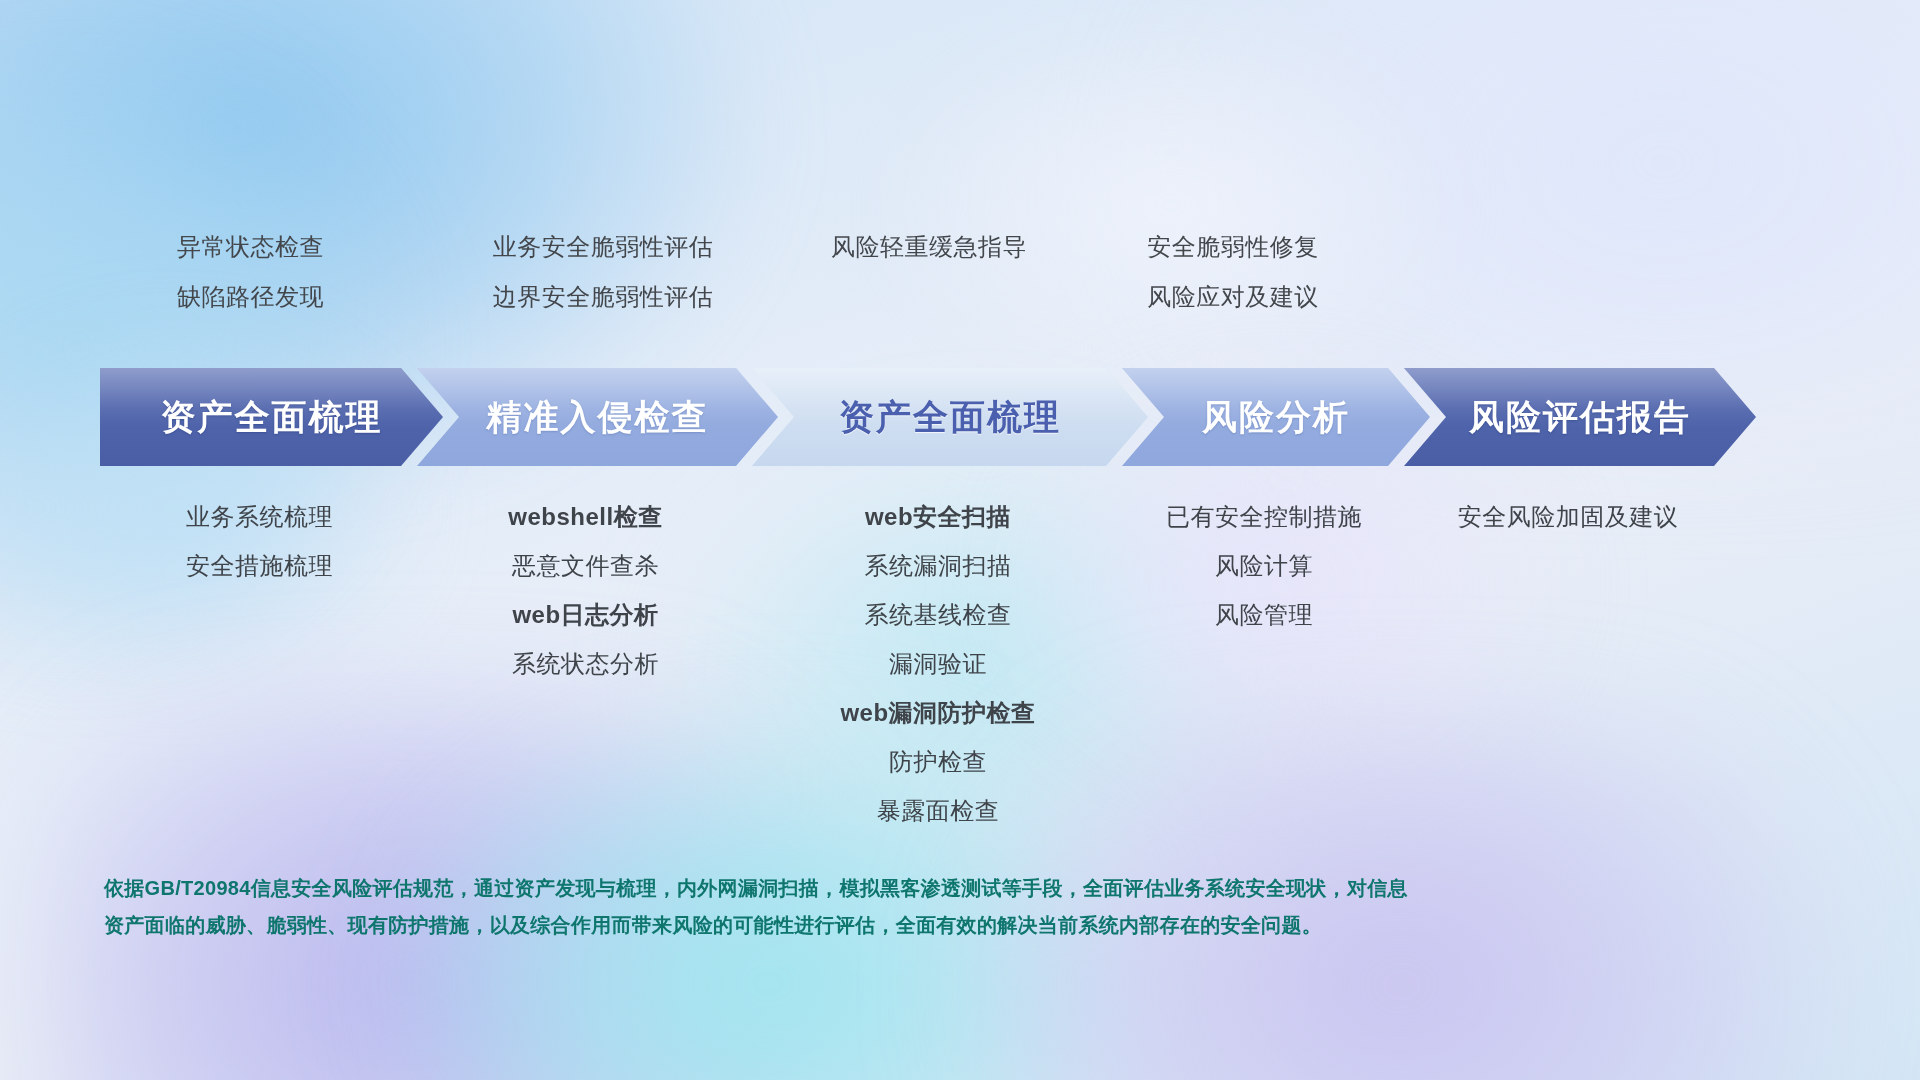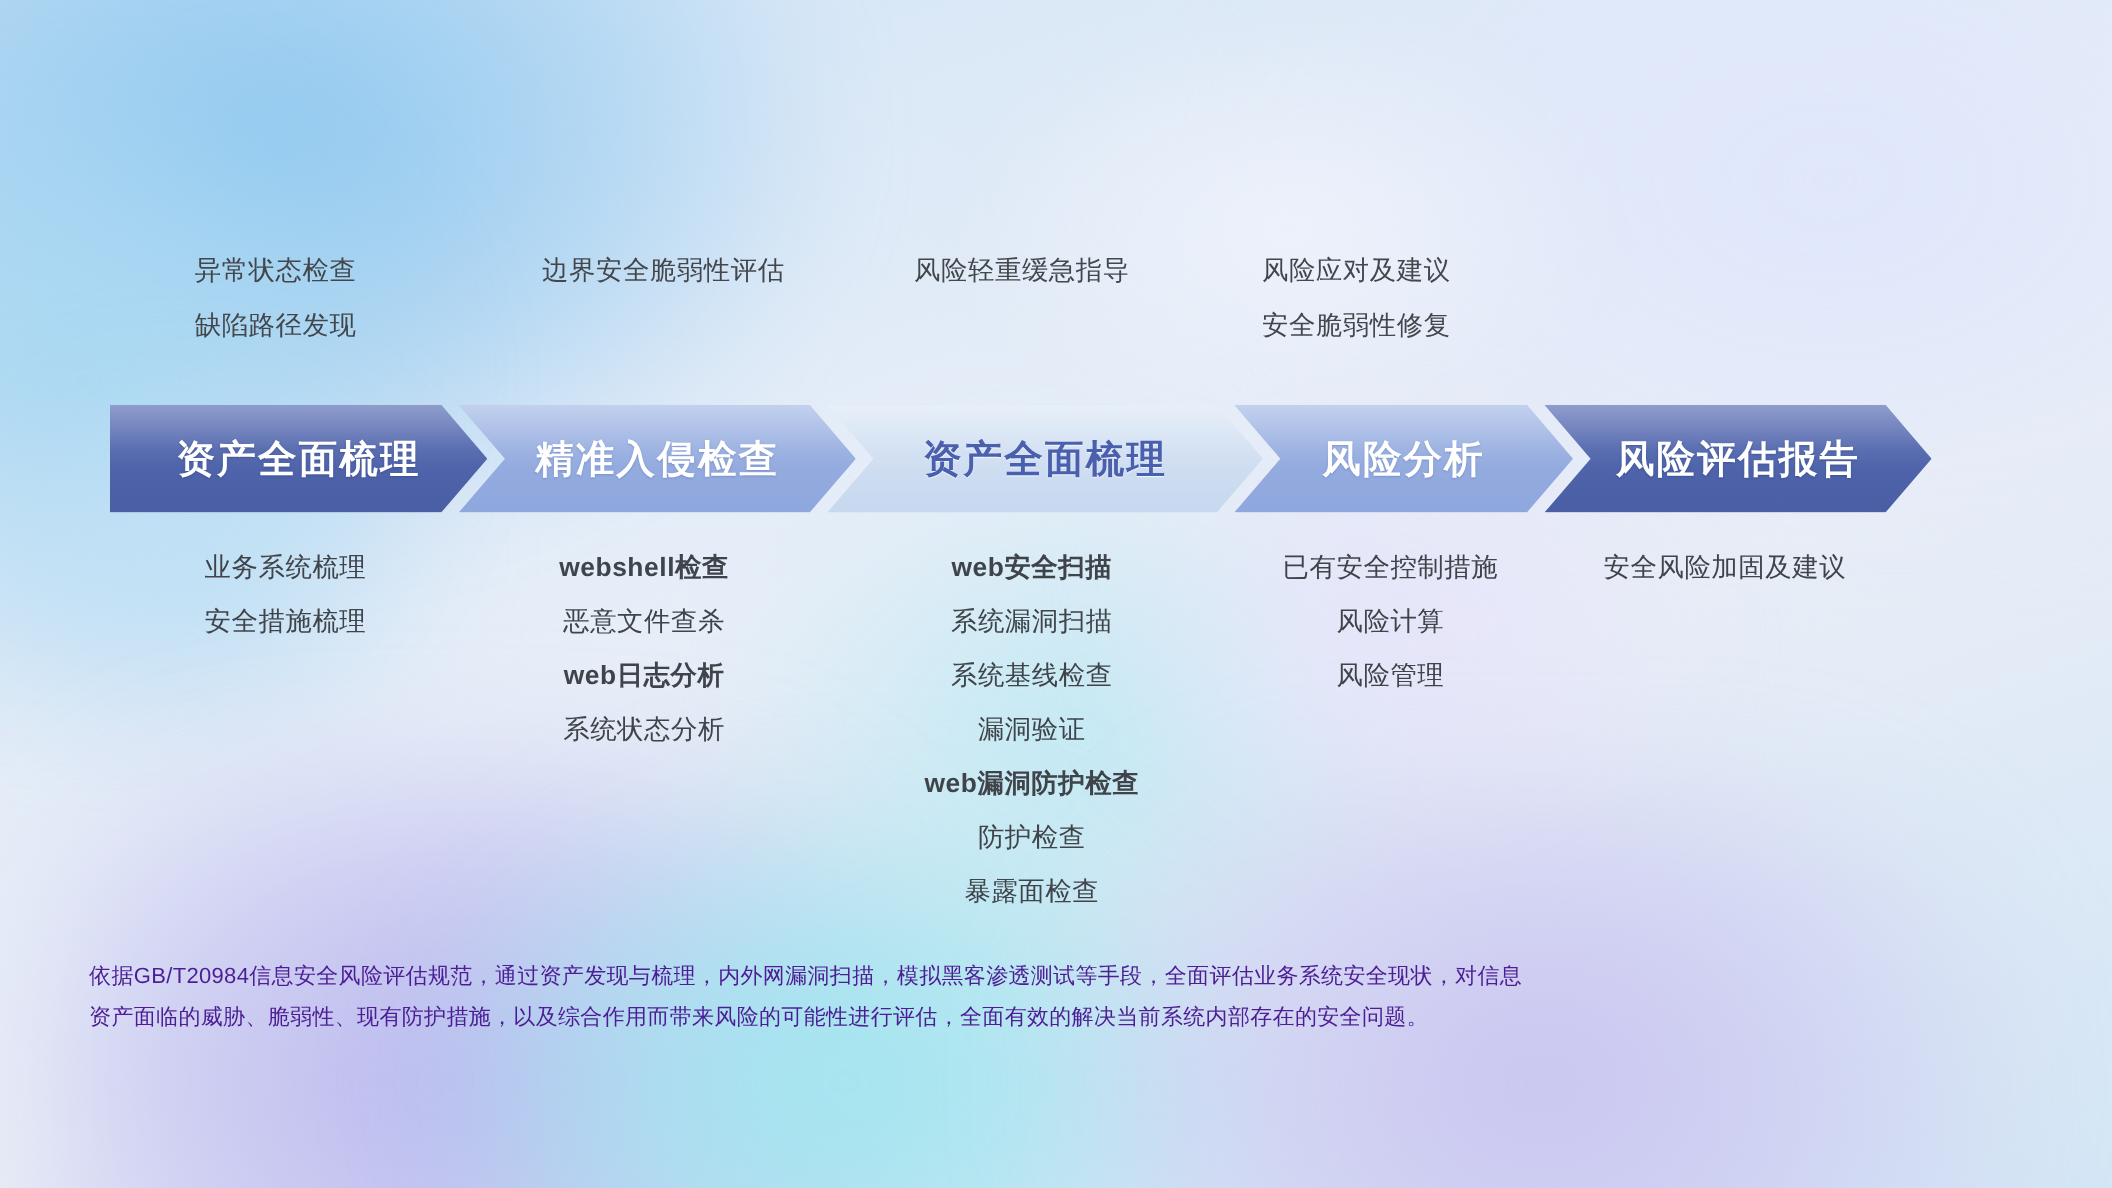--- a/index.html
+++ b/index.html
@@ -87,22 +87,22 @@
     display:flex; align-items:flex-start;
   }
   .bot-col{ display:flex; flex-direction:column; align-items:center; }
   .bot-col .bl{
     font-size:24px; color:#3f444a; line-height:49px; white-space:nowrap; letter-spacing:.5px;
   }
   .bot-col .bl.en{ font-weight:600; }
 
   
   .footer{
-    position:absolute; left:81px; top:870px; width:1540px;
-    font-size:20px; line-height:37px; color:#4c1d95; letter-spacing:.3px;
+    position:absolute; left:104px; top:870px; width:1540px;
+    font-size:20px; line-height:37px; color:#0f766e; letter-spacing:.3px;font-weight:bold;
   }
   .footer p{ margin:0; }
 </style>
 </head>
 <body>
 
 <div class="bg">
   <div class="layer b-base"></div>
   <div class="layer b1"></div>
   <div class="layer b2"></div>
@@ -117,28 +117,29 @@
 </div>
 
 <div class="wrap">
 
   <div class="top-row" id="top-row">
       <div class="top-col" style="width: 361px; margin-left: -26px;">
         <div class="tl">异常状态检查</div>
         <div class="tl">缺陷路径发现</div>
       </div>
       <div class="top-col" style="width: 396px; margin-left: -26px;">
+        <div class="tl">业务安全脆弱性评估</div>
         <div class="tl">边界安全脆弱性评估</div>
       </div>
       <div class="top-col" style="width: 308px; margin-left: -26px; padding-top: 0px;">
         <div class="tl">风险轻重缓急指导</div>
       </div>
       <div class="top-col" style="width: 352px; margin-left: -26px;">
+        <div class="tl">安全脆弱性修复</div>
         <div class="tl">风险应对及建议</div>
-        <div class="tl">安全脆弱性修复</div>
       </div>
     </div>
 
   <div class="band" id="band">
       <div class="chev dark" style="width: 343px; margin-left: 0px; z-index: 10;">
         <div class="shape" style="background: linear-gradient(rgb(90, 110, 180) 0%, rgb(79, 100, 171) 52%, rgb(74, 94, 166) 100%); clip-path: polygon(0px 0px, calc(100% - 42px) 0px, 100% 50%, calc(100% - 42px) 100%, 0px 100%, 0px 50%); filter: drop-shadow(rgba(70, 95, 150, 0.22) 1px 2px 3px);"></div>
         <div class="shape" style="background: linear-gradient(rgba(255, 255, 255, 0.32) 0%, rgba(255, 255, 255, 0.05) 42%, rgba(255, 255, 255, 0) 60%); clip-path: polygon(0px 0px, calc(100% - 42px) 0px, 100% 50%, calc(100% - 42px) 100%, 0px 100%, 0px 50%); z-index: 2;"></div>
         <span class="lbl">资产全面梳理</span>
       </div>
       <div class="chev mid" style="width: 361px; margin-left: -26px; z-index: 9;">

